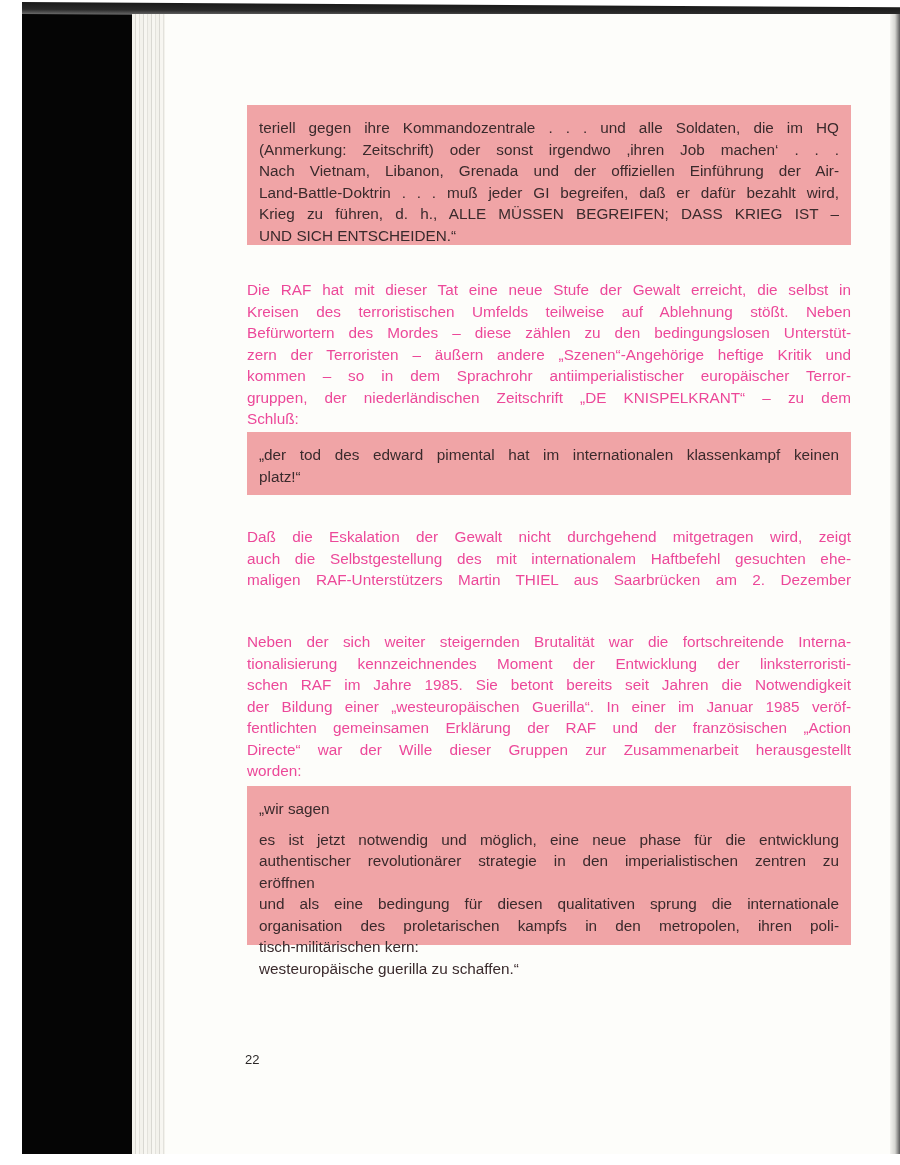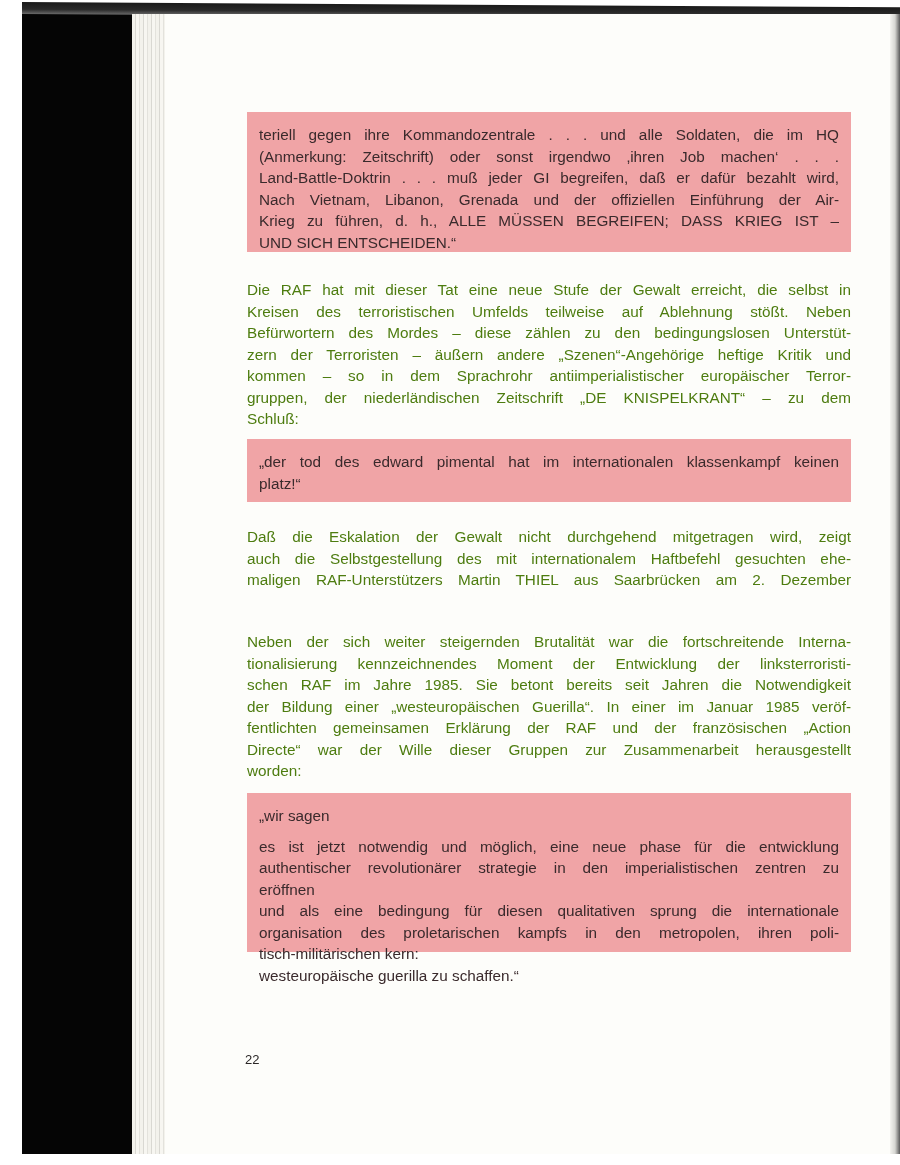--- a/index.html
+++ b/index.html
@@ -79,30 +79,29 @@
       position: absolute;
       left: 0;
       width: 604px;
       background: #f0a4a6;
       box-sizing: border-box;
       padding: 12px 12px 0 12px;
       font-size: 15.3px;
       line-height: 21.5px;
       text-align: justify;
       color: #3a2a2c;
-      margin-top: 7px;
     }
     .para {
       position: absolute;
       left: 0;
       width: 604px;
       font-size: 15.3px;
       line-height: 21.5px;
       text-align: justify;
-      color: #4d7c0f;
+      color: #ec4899;
       margin: 0;
     }
     .line {
       display: block;
       white-space: nowrap;
       text-align-last: justify;
     }
     .line.last {
       text-align-last: left;
     }
@@ -126,22 +125,22 @@
 <div class="page-stack"></div>
 <div class="page"></div>
 <div class="right-edge"></div>
 <div class="bottom-shadow"></div>
 
 <div class="content">
 
   <div class="pinkbox" style="top:105px; height:140px;">
     <span class="line">teriell gegen ihre Kommandozentrale . . . und alle Soldaten, die im HQ</span>
     <span class="line">(Anmerkung: Zeitschrift) oder sonst irgendwo ‚ihren Job machen‘ . . .</span>
+    <span class="line">Nach Vietnam, Libanon, Grenada und der offiziellen Einführung der Air-</span>
     <span class="line">Land-Battle-Doktrin . . . muß jeder GI begreifen, daß er dafür bezahlt wird,</span>
-    <span class="line">Nach Vietnam, Libanon, Grenada und der offiziellen Einführung der Air-</span>
     <span class="line">Krieg zu führen, d. h., ALLE MÜSSEN BEGREIFEN; DASS KRIEG IST –</span>
     <span class="line last">UND SICH ENTSCHEIDEN.“</span>
   </div>
 
   <div class="para" style="top:279px;">
     <span class="line">Die RAF hat mit dieser Tat eine neue Stufe der Gewalt erreicht, die selbst in</span>
     <span class="line">Kreisen des terroristischen Umfelds teilweise auf Ablehnung stößt. Neben</span>
     <span class="line">Befürwortern des Mordes – diese zählen zu den bedingungslosen Unterstüt-</span>
     <span class="line">zern der Terroristen – äußern andere „Szenen“-Angehörige heftige Kritik und</span>
     <span class="line">kommen – so in dem Sprachrohr antiimperialistischer europäischer Terror-</span>

